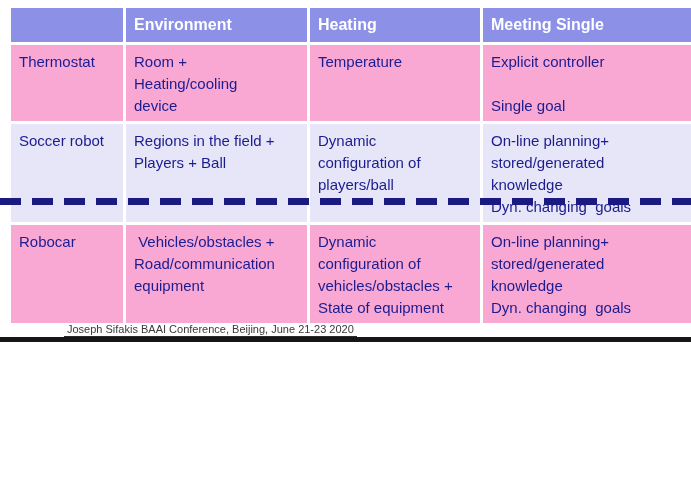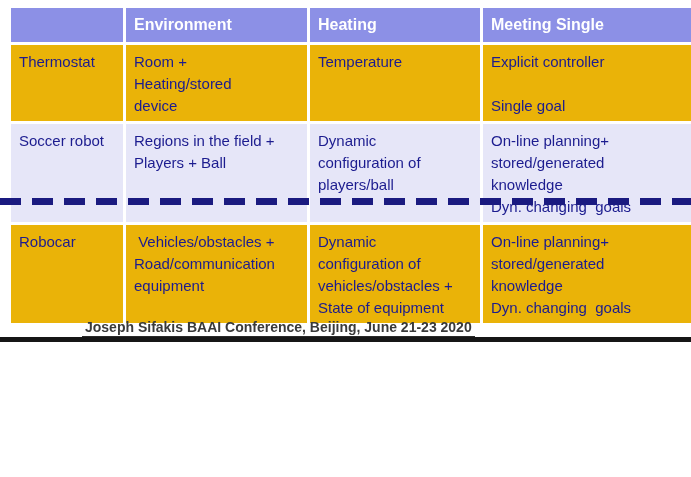--- a/index.html
+++ b/index.html
@@ -36,49 +36,48 @@
     padding-top: 2px;
     padding-bottom: 2px;
   }
   table.grid tbody td {
     color: #1c1c8f;
     font-size: 15px;
     line-height: 22px;
     vertical-align: top;
     text-align: left;
   }
-  tr.band-dark  td { background: #eab308; }
+  tr.band-dark  td { background: #f9a8d4; }
   tr.band-light td { background: #e6e6f8; }
   tr.r-thermostat { height: 74px; }
   tr.r-shuttle    { height: 85px; }
   tr.r-chess      { height: 64px; }
   tr.r-soccer     { height: 91px; }
   tr.r-robocar    { height: 85px; }
   .dashed-line {
     position: absolute;
     left: 0;
     top: 198px;
     width: 691px;
     height: 7px;
     background: repeating-linear-gradient(
       to right,
       #1a1a80 0px, #1a1a80 21px,
       transparent 21px, transparent 32px
     );
   }
   .footer-caption {
     position: absolute;
-    left: 82px;
+    left: 64px;
     bottom: 6px;
-    font-size: 14px;
+    font-size: 11px;
     color: #3a3a3a;
     border-bottom: 1px solid #2a2a2a;
     padding: 0 3px 1px 3px;
     white-space: nowrap;
-    font-weight: bold;
   }
   .bottom-bar {
     position: absolute;
     left: 0;
     bottom: 1px;
     width: 691px;
     height: 5px;
     background: #161616;
   }
 </style>
@@ -99,21 +98,21 @@
         <th></th>
         <th>Environment</th>
         <th>Heating</th>
         <th>Meeting Single</th>
       </tr>
     </thead>
     <tbody>
       <tr class="band-dark r-thermostat">
         <td>Thermostat</td>
         <td>Room +
-Heating/stored
+Heating/cooling
 device</td>
         <td>Temperature</td>
         <td>Explicit controller
 
 Single goal</td>
       </tr>
       <tr class="band-light r-soccer">
         <td>Soccer robot</td>
         <td>Regions in the field +
 Players + Ball</td>

